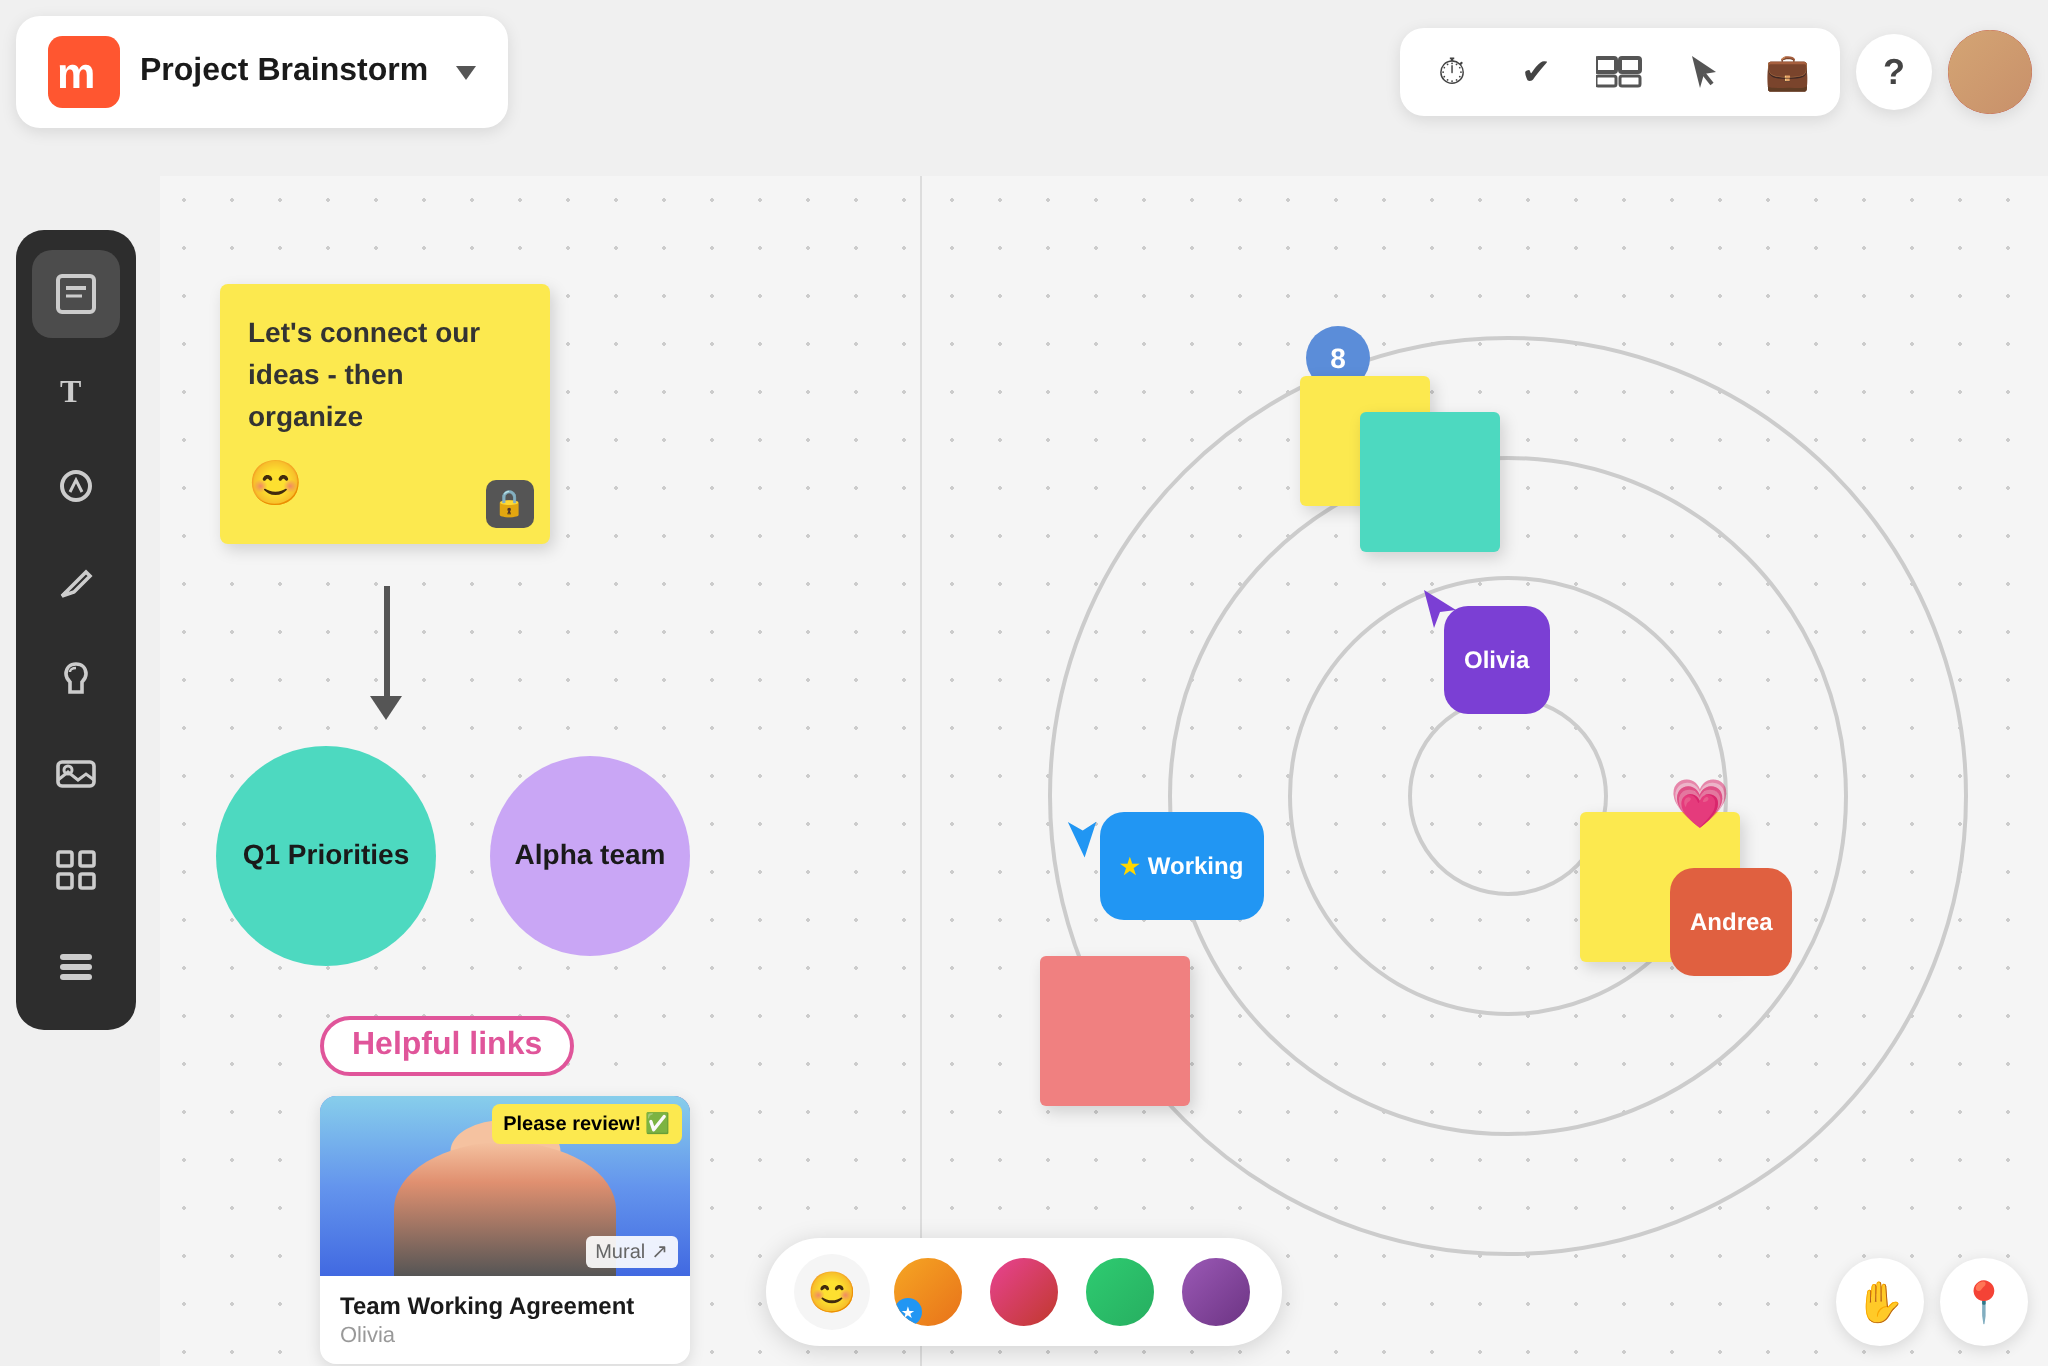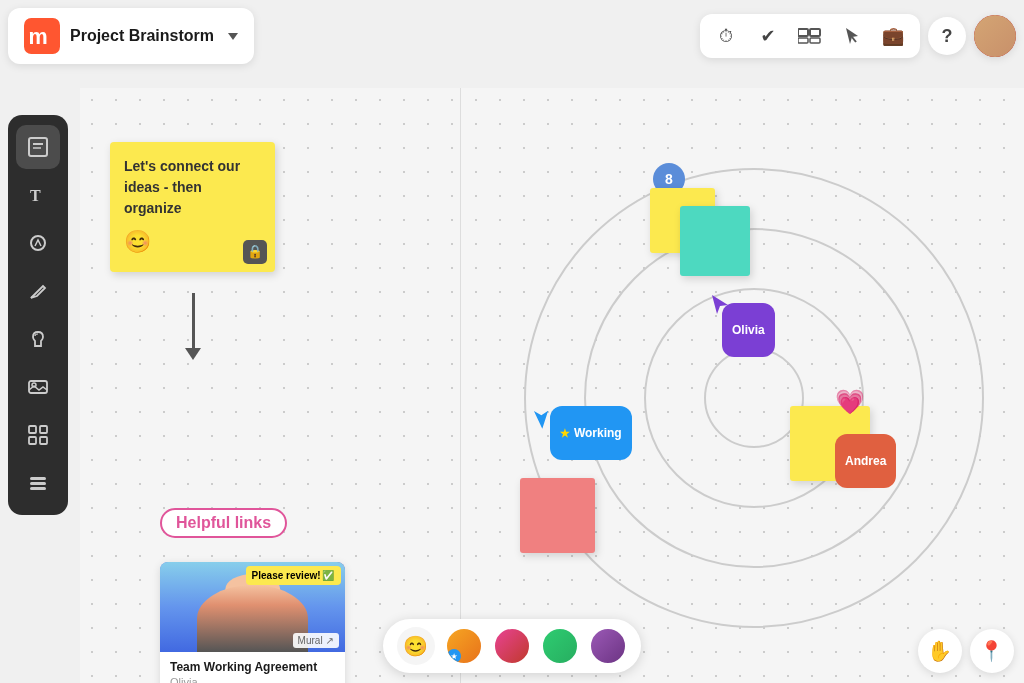--- a/index.html
+++ b/index.html
@@ -247,21 +247,21 @@
       width: 210px;
     }
     .helpful-links-label {
       font-size: 16px;
       font-weight: 600;
       color: #e0559a;
       border: 2px solid #e0559a;
       border-radius: 20px;
       padding: 4px 14px;
       display: inline-block;
-      margin-bottom: 24px;
+      margin-bottom: 10px;
       background: white;
     }
     .link-card {
       background: white;
       border-radius: 8px;
       overflow: hidden;
       box-shadow: 0 2px 8px rgba(0,0,0,0.12);
       width: 185px;
     }
     .link-card-img {
@@ -624,21 +624,29 @@
     <div style="font-size:14px; font-weight:600; line-height:1.5; color:#333;">Let's connect our ideas - then organize</div>
     <div class="sticky-emoji">😊</div>
     <div class="lock-badge">🔒</div>
   </div>
 
   <div class="arrow-down" style="position:absolute; top:205px; left:105px;">
     <div class="arrow-line"></div>
     <div class="arrow-head"></div>
   </div>
 
-
+  <div class="circle-teal" style="position:absolute; top:285px; left:28px;">
+    <span>Q1
+Priorities</span>
+  </div>
+
+  <div class="circle-purple" style="position:absolute; top:290px; left:165px;">
+    <span>Alpha
+team</span>
+  </div>
 
   <div class="helpful-links-container" style="position:absolute; top:420px; left:80px;">
     <div class="helpful-links-label">Helpful links</div>
     <div class="link-card">
       <div class="link-card-img">
         <div class="person-img">
           <div class="person-head"></div>
           <div class="person-silhouette"></div>
         </div>
         <div class="please-review">

